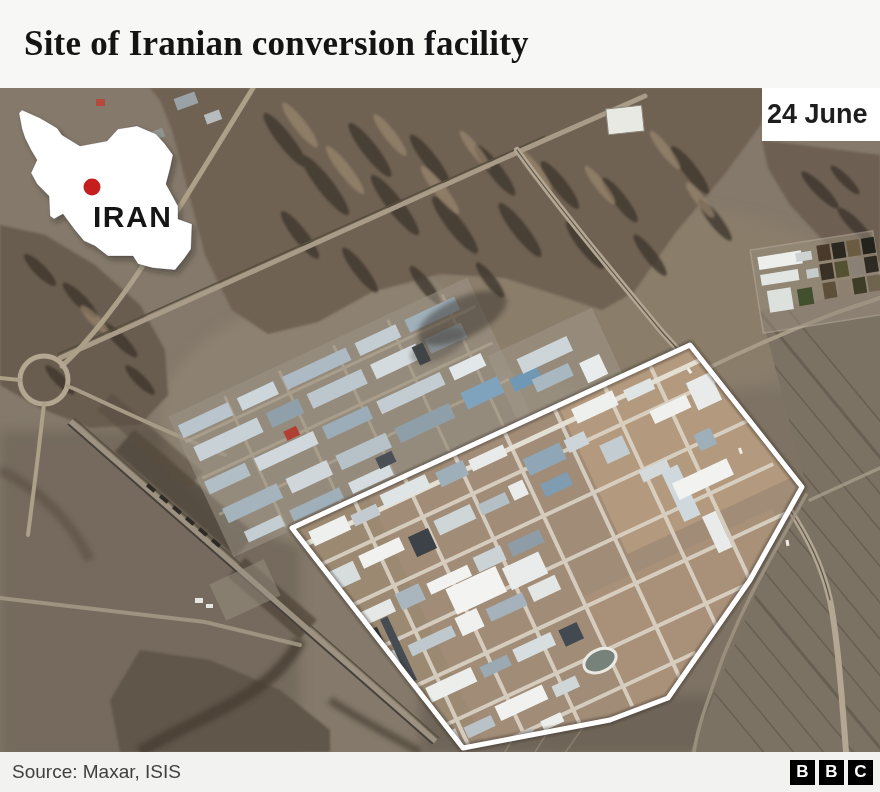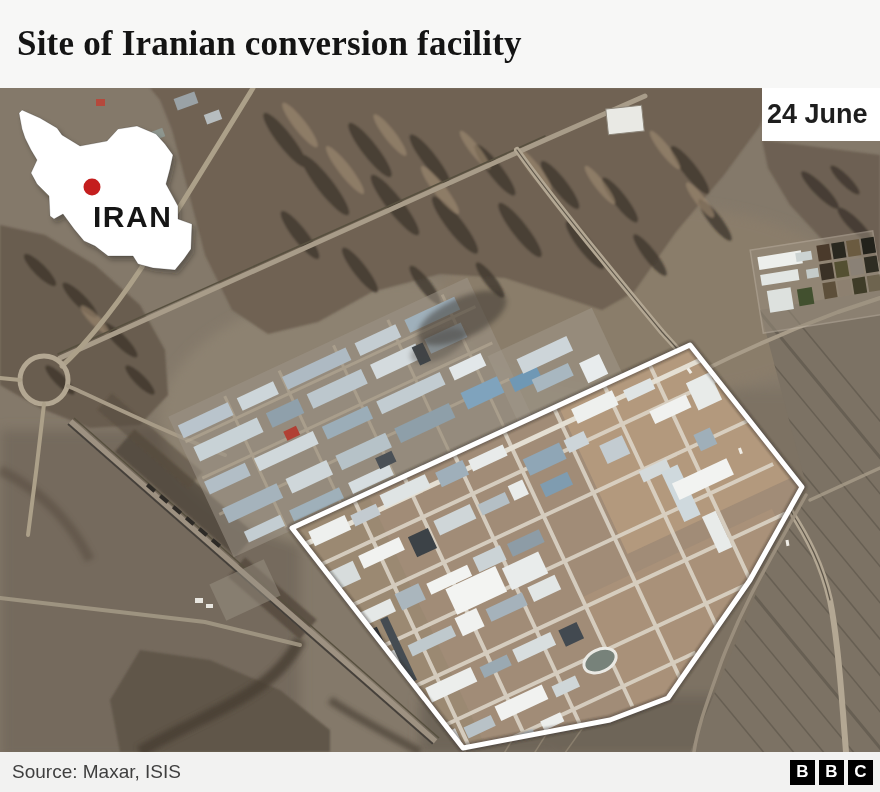--- a/index.html
+++ b/index.html
@@ -2,21 +2,21 @@
 <html><head>
 <meta charset="utf-8">
 <style>
   html,body{margin:0;padding:0;}
   body{
     width:880px;height:792px;overflow:hidden;background:#ffffff;
     font-family:"Liberation Sans","DejaVu Sans",sans-serif;
   }
   .header{height:88px;background:#f7f7f6;display:flex;align-items:center;}
   .header h1{
-    margin:5px;padding:0 12px;font-family:"Liberation Serif","DejaVu Serif",serif;
+    margin:12px;padding:0 12px;font-family:"Liberation Serif","DejaVu Serif",serif;
     font-weight:700;font-size:35px;color:#141414;letter-spacing:.2px;
   }
   .map-wrap{position:relative;width:880px;height:664px;background:#84796a;}
   .map-wrap svg{position:absolute;left:0;top:0;display:block;}
   .date-badge{
     position:absolute;top:0;right:0;width:118px;height:53px;background:#ffffff;
     display:flex;align-items:center;box-sizing:border-box;padding-left:5px;
     font-size:27px;font-weight:600;color:#1e1e1e;
   }
   .footer{

